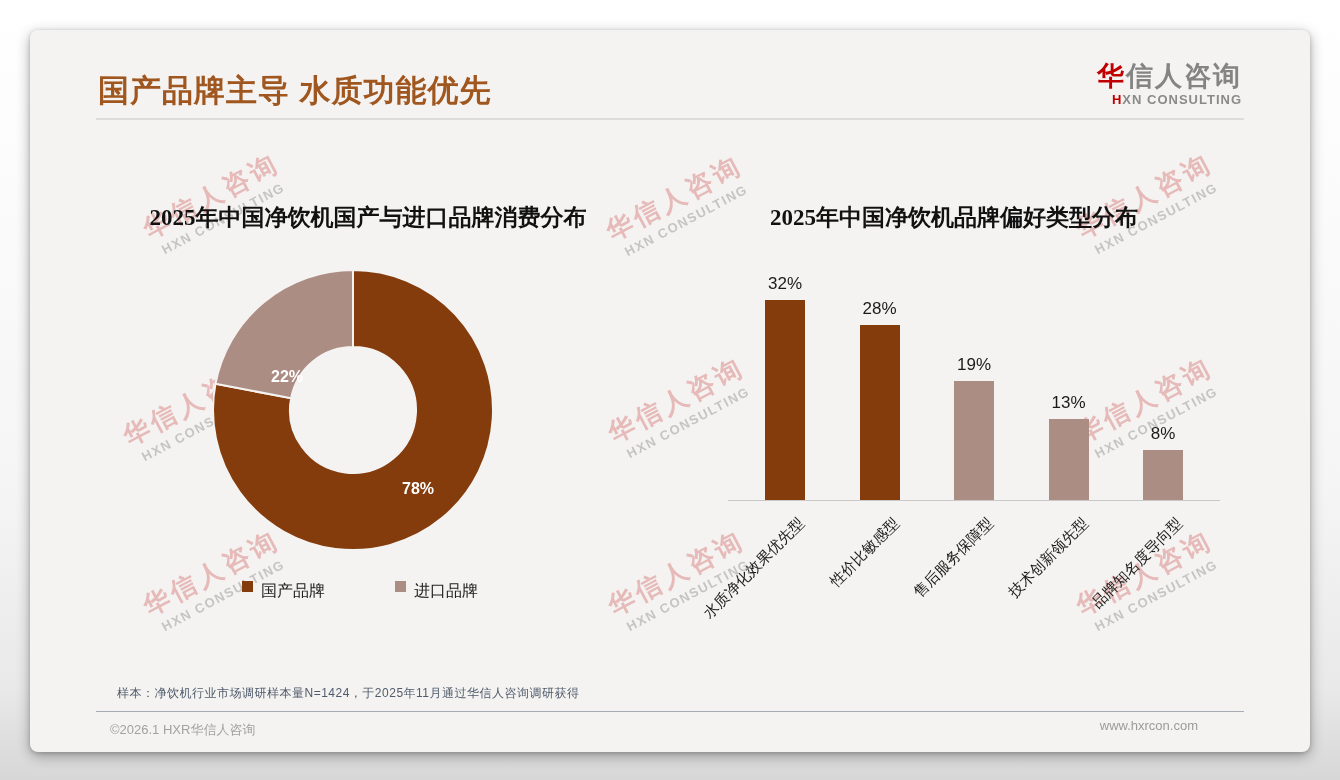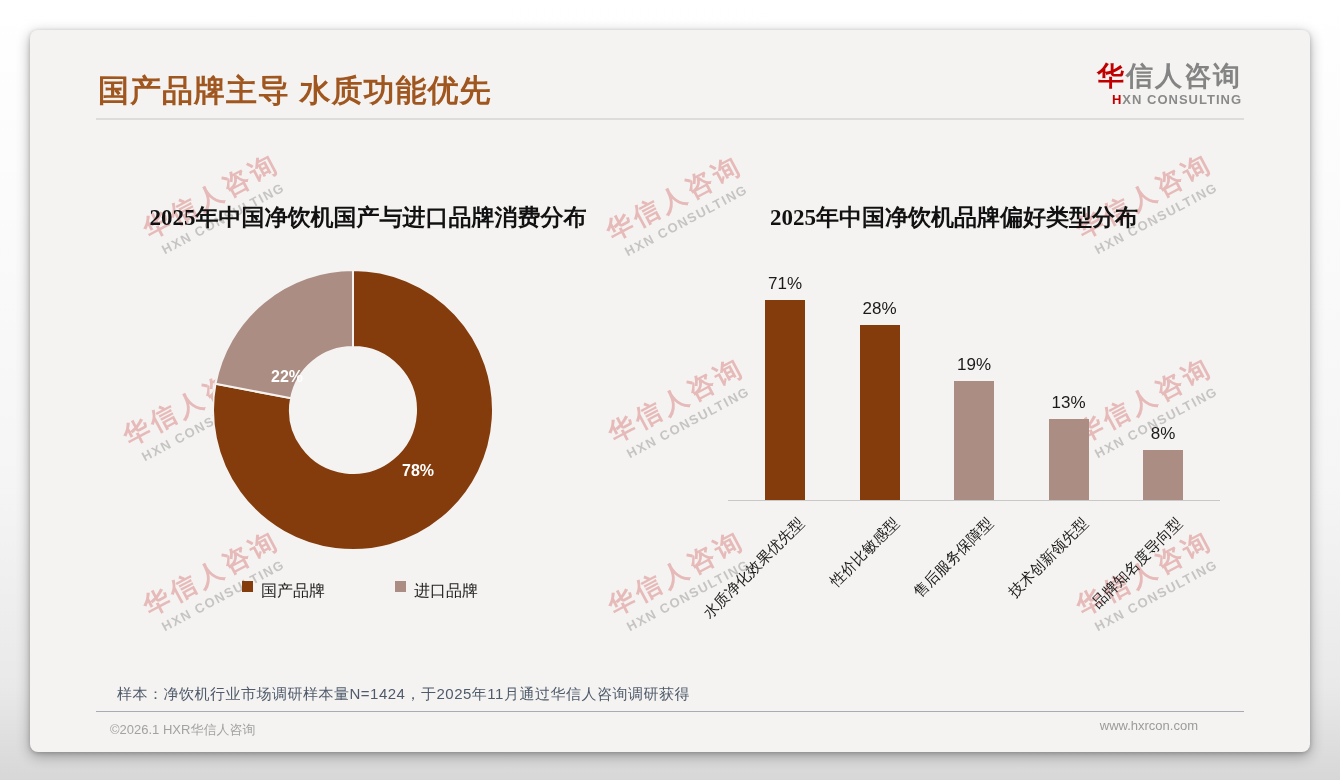--- a/index.html
+++ b/index.html
@@ -26,32 +26,32 @@
   .logo-en { font-size:13px; font-weight:bold; color:#8a8a8a; letter-spacing:1px; margin-top:-2px; }
   .logo-en .red { color:#C00000; }
   .chart-title { position:absolute; top:172px; font-size:23px; font-weight:bold; color:#111;
     text-align:center; font-family:"Liberation Serif","DejaVu Serif",serif; }
   #donut-title { left:28px; width:620px; }
   #bar-title { left:664px; width:520px; }
   #donut-svg { position:absolute; left:183px; top:240px; }
   .donut-label { position:absolute; width:60px; text-align:center; color:#fff;
     font-weight:bold; font-size:16px; }
   #donut-label-imported { left:227px; top:290px;margin-top:48px; }
-  #donut-label-domestic { left:358px; top:432px; }
+  #donut-label-domestic { left:358px; top:450px; }
   .legend { position:absolute; left:20px; top:551px; width:620px; display:flex;
     justify-content:center; gap:70px; }
   .legend-item { display:flex; align-items:flex-start; gap:8px; font-size:16px; color:#222; }
   .legend-swatch { width:11px; height:11px; display:inline-block; }
   #bar-area { position:absolute; left:680px; top:150px; width:520px; height:440px; }
   .axis-line { position:absolute; left:18px; top:320px; width:492px; height:1px; background:#c8c8c8; }
   .bar { position:absolute; }
   .bar-value { position:absolute; width:64px; text-align:center; font-size:17px; color:#1a1a1a; }
   .bar-cat { position:absolute; top:334px; white-space:nowrap; font-size:15px; color:#1a1a1a;
     transform:rotate(-45deg); transform-origin:top right; }
-  .footnote { position:absolute; left:87px; top:655px; font-size:15px; color:#4f5b6b; letter-spacing:.5px; }
+  .footnote { position:absolute; left:87px; top:655px; font-size:12px; color:#4f5b6b; letter-spacing:.5px; }
   .footer-divider { position:absolute; left:66px; right:66px; top:681px; height:1px; background:#a7acb4; }
   .copyright { position:absolute; left:80px; top:691px; font-size:13px; color:#a2a2a2; }
   .website { position:absolute; right:112px; top:688px; font-size:13px; color:#9b9b9b; }
 </style>
 </head>
 <body>
 
 <div class="card">
 
   <div class="wm" style="left:85px;top:148px">
@@ -116,21 +116,21 @@
       <div class="legend-item">
         <span class="legend-swatch" id="swatch-imported" style="background: rgb(172, 141, 132);"></span>
         <span>进口品牌</span>
       </div>
     </div>
 
     <div class="chart-title" id="bar-title">2025年中国净饮机品牌偏好类型分布</div>
     <div id="bar-area">
       <div class="axis-line"></div>
     <div class="bar" style="left: 55px; top: 120px; width: 40px; height: 200px; background: rgb(132, 60, 12);"></div>
-        <div class="bar-value" style="left: 43px; top: 94px;">71%</div>
+        <div class="bar-value" style="left: 43px; top: 94px;">32%</div>
         <div class="bar-cat" style="right: 435px;">水质净化效果优先型</div>
         <div class="bar" style="left: 149.5px; top: 145px; width: 40px; height: 175px; background: rgb(132, 60, 12);"></div>
         <div class="bar-value" style="left: 137.5px; top: 119px;">28%</div>
         <div class="bar-cat" style="right: 340.5px;">性价比敏感型</div>
         <div class="bar" style="left: 244px; top: 201.25px; width: 40px; height: 118.75px; background: rgb(172, 141, 132);"></div>
         <div class="bar-value" style="left: 232px; top: 175.25px;">19%</div>
         <div class="bar-cat" style="right: 246px;">售后服务保障型</div>
         <div class="bar" style="left: 338.5px; top: 238.75px; width: 40px; height: 81.25px; background: rgb(172, 141, 132);"></div>
         <div class="bar-value" style="left: 326.5px; top: 212.75px;">13%</div>
         <div class="bar-cat" style="right: 151.5px;">技术创新领先型</div>

